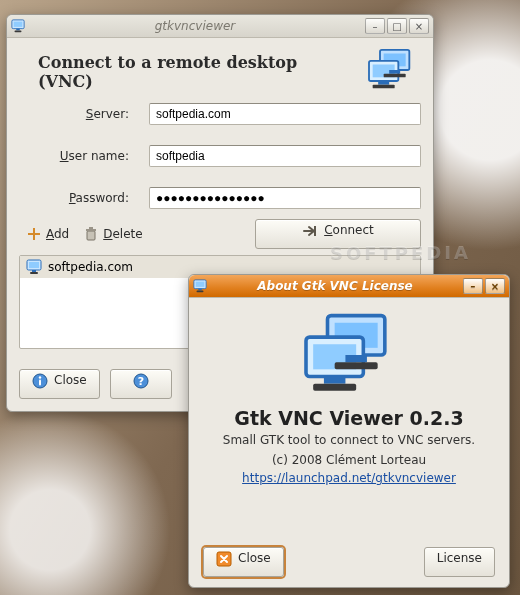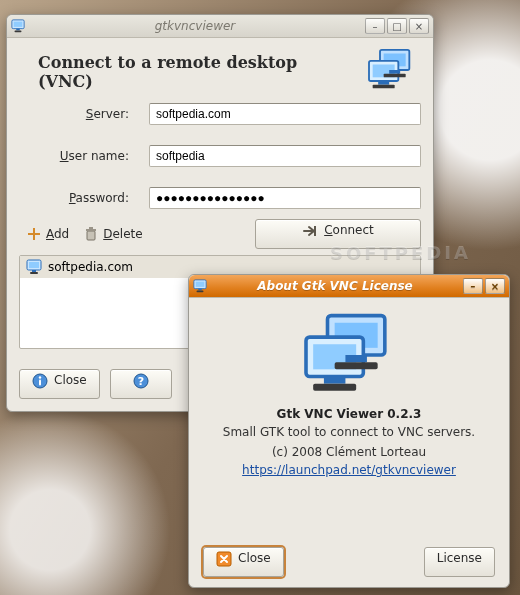--- a/index.html
+++ b/index.html
@@ -121,21 +121,21 @@
   }
   .listrow.sel { background:#e7e3d9; }
   .listrow .srv-ico { width:16px; height:16px; }
 
   .bottom-row { margin-top:auto; display:flex; gap:10px; }
 
   
   #about-window { left:188px; top:274px; width:320px; height:312px; }
   #about-window .client { align-items:center; text-align:center; padding:12px 14px 10px; }
   .monitors-lg { width:120px; height:86px; margin-top:2px; }
-  .about-title { margin:6px 0 4px; font-size:12px; font-weight:bold; color:#222;}
+  .about-title { margin:6px 0 4px; font-size:19px; font-weight:bold; color:#222;}
   .about-sub   { margin:0 0 6px; color:#333; }
   .about-cpy   { margin:0 0 4px; color:#333; }
   .about-link  { margin:0 0 10px; color:#1a4fa3; text-decoration:underline; }
   .about-btns  { width:100%; display:flex; justify-content:space-between; align-items:center; margin-top:auto;}
 
   
   .watermark {
     position:absolute; left:330px; top:242px;
     font-size:18px; letter-spacing:3px; font-weight:bold;
     color:rgba(255,255,255,.25); text-shadow:0 1px 0 rgba(0,0,0,.15);

